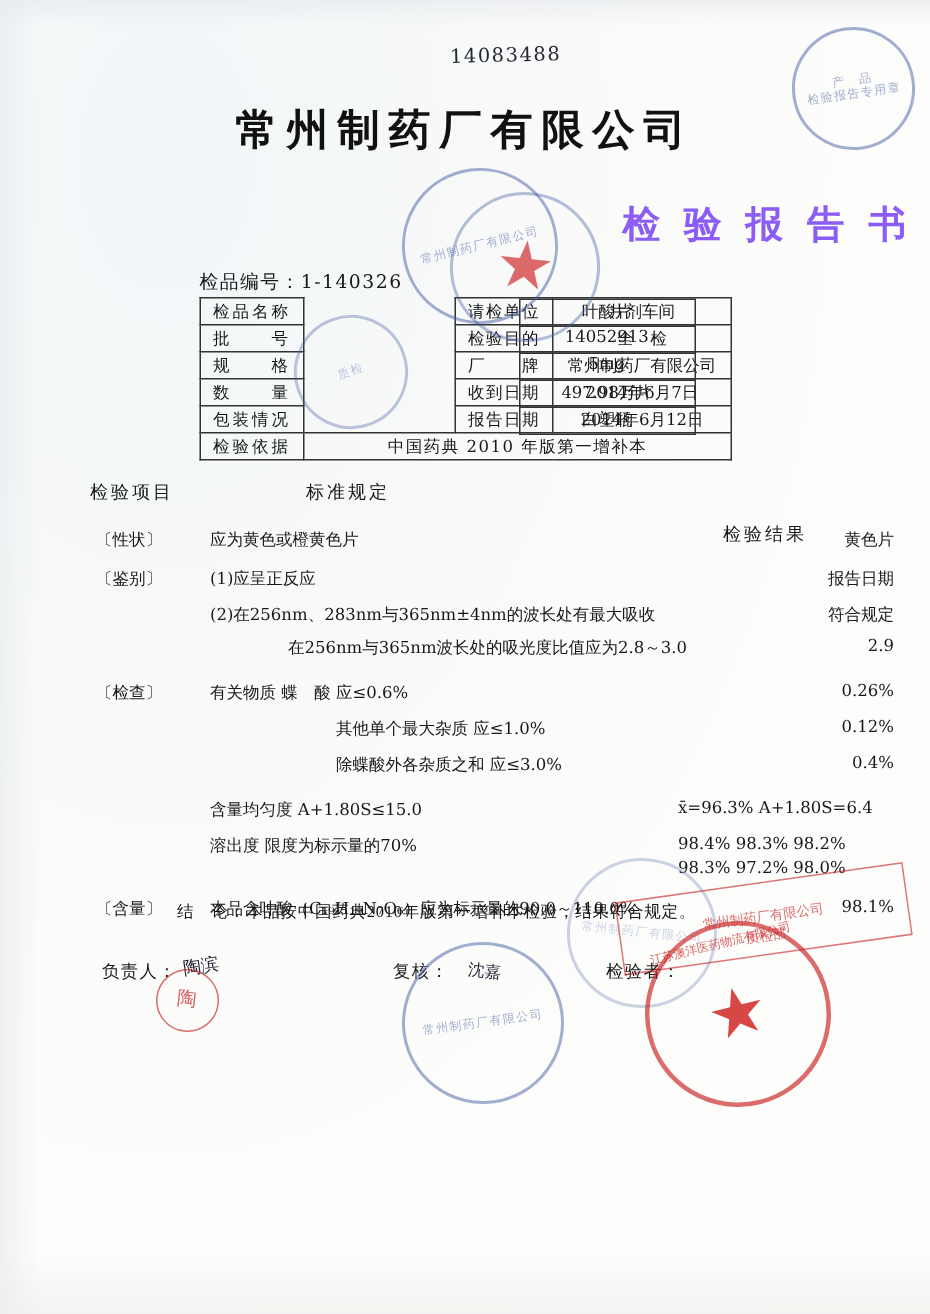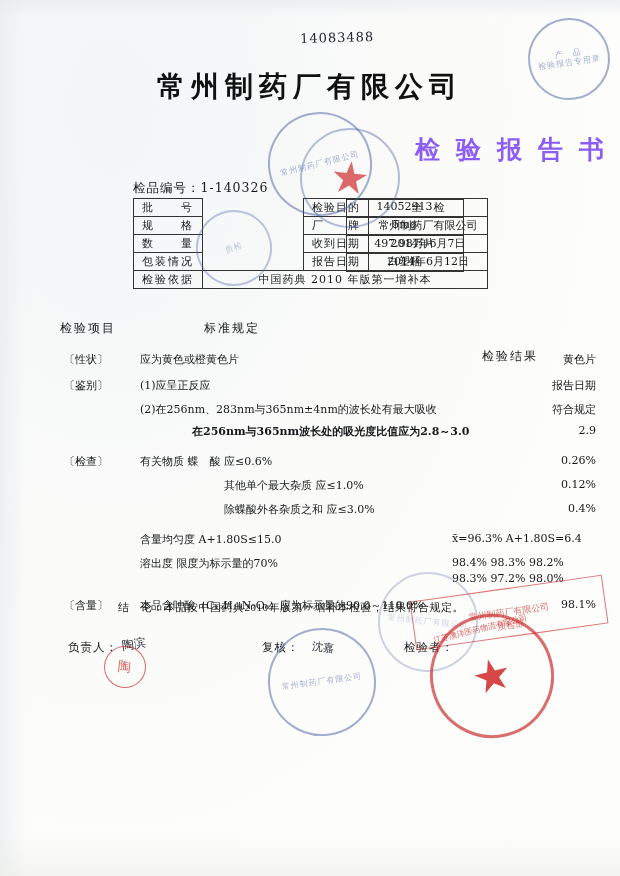--- a/index.html
+++ b/index.html
@@ -71,21 +71,21 @@
   
   .res{position:absolute;left:0;top:320px;width:620px;font-size:11px;
        font-family:"DejaVu Serif","Liberation Serif",serif;}
   .hdr-item{position:absolute;left:60px;top:0;letter-spacing:2px;font-size:12px;}
   .hdr-std{position:absolute;left:204px;top:0;letter-spacing:2px;font-size:12px;}
   .hdr-res{position:absolute;left:482px;top:0;letter-spacing:2px;font-size:12px;margin-top:28px;}
 
   .row{position:absolute;width:620px;}
   .cat{position:absolute;left:64px;letter-spacing:0px;}
   .std{position:absolute;left:140px;}
-  .std2{position:absolute;left:192px;font-weight:bold;}
+  .std2{position:absolute;left:192px;}
   .std3{position:absolute;left:224px;}
   .val{position:absolute;right:24px;text-align:right;}
   .valw{position:absolute;left:452px;}
 
   .concl{position:absolute;left:118px;top:600px;font-size:11px;
          font-family:Liberation Serif, serif;letter-spacing:.5px;}
 
   .sig{position:absolute;top:640px;font-size:11.5px;
        font-family:"DejaVu Serif","Liberation Serif",serif;letter-spacing:1px;}
   .sig.a{left:68px;}
@@ -144,20 +144,26 @@
 
   <div class="title">常州制药厂有限公司</div>
   <div class="subtitle">检验报告书</div>
 
   <div class="sampleno">
     <span>检品编号：</span><span>1-140326</span>
   </div>
 
   <table class="info">
     <tbody>
+        <tr>
+      <td class="lbl">检品名称</td>
+      <td class="val">叶酸片</td>
+      <td class="lbl2">请检单位</td>
+      <td class="val2">片剂车间</td>
+    </tr>
     <tr>
       <td class="lbl">批　　号</td>
       <td class="val">14052913</td>
       <td class="lbl2">检验目的</td>
       <td class="val2">全　检</td>
     </tr>
     <tr>
       <td class="lbl">规　　格</td>
       <td class="val">5mg</td>
       <td class="lbl2">厂　　牌</td>

